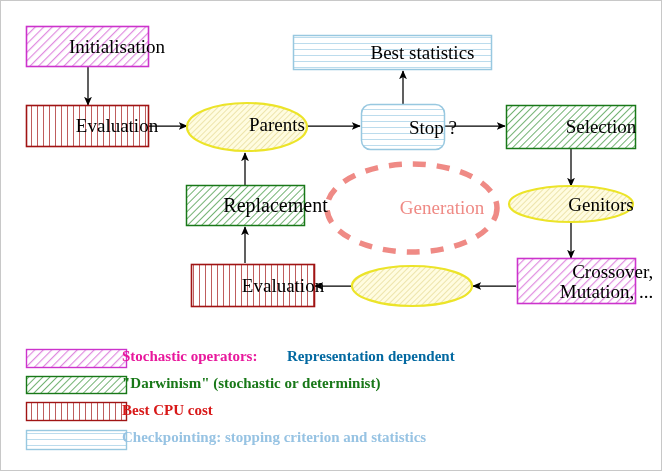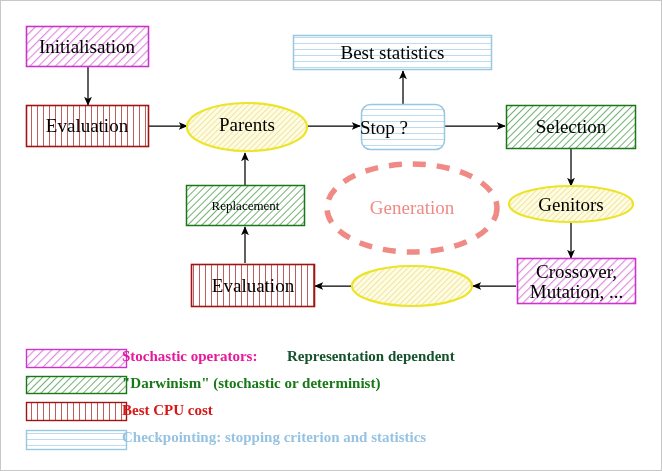--- a/index.html
+++ b/index.html
@@ -22,28 +22,29 @@
     left: 0;
     top: 0;
     width: 662px;
     height: 471px;
   }
   .node-label {
     position: absolute;
     display: flex;
     align-items: center;
     justify-content: center;
-    text-align: center;
+    text-align: right;
     color: #000000;
     pointer-events: none;
     line-height: 1.04;
     white-space: pre-line;
+    padding-left: 30px;
   }
   .lbl-big  { font-size: 19px; }
-  .lbl-mid  { font-size: 13px; }
+  .lbl-mid  { font-size: 20px; }
   .lbl-sml  { font-size: 19px; }
   .lbl-gen  { font-size: 19px; color: #ef8a85; }
 
   .legend-text {
     position: absolute;
     font-family: "Liberation Serif", "DejaVu Serif", serif;
     font-size: 15px;
     font-weight: bold;
     white-space: pre;
   }
@@ -129,40 +130,40 @@
     <rect x="25.5" y="401.5" width="100" height="18" fill="url(#hatch-cpu)" stroke="#a01414" stroke-width="1.4"></rect>
     <rect x="25.5" y="429.5" width="100" height="19" fill="url(#hatch-checkpointing)" stroke="#98c8e0" stroke-width="1.4"></rect>
   </svg>
 
   <div class="node-label lbl-big" style="left:25px;  top:25px;  width:122px; height:41px;">Initialisation</div>
 
   <div class="node-label lbl-big" style="left:25px;  top:104px; width:122px; height:42px;">Evaluation</div>
 
   <div class="node-label lbl-big" style="left:186px; top:104px; width:120px; height:40px;">Parents</div>
 
-  <div class="node-label lbl-big" style="left:341px; top:104px; width:84px;  height:45px;">Stop ?</div>
+  <div class="node-label lbl-big" style="left:360px; top:104px; width:84px;  height:45px;">Stop ?</div>
 
   <div class="node-label lbl-big" style="left:292px; top:34px;  width:199px; height:35px;">Best statistics</div>
 
   <div class="node-label lbl-big" style="left:505px; top:104px; width:130px; height:44px;">Selection</div>
 
   <div class="node-label lbl-big" style="left:508px; top:185px; width:124px; height:37px;">Genitors</div>
 
   <div class="node-label lbl-sml" style="left:516px; top:258px; width:119px; height:45px;">Crossover,
 Mutation, ...</div>
 
 
   <div class="node-label lbl-big" style="left:190px; top:263px; width:124px; height:43px;">Evaluation</div>
 
   <div class="node-label lbl-mid" style="left:185px; top:184px; width:119px; height:41px;">Replacement</div>
 
   <div class="node-label lbl-gen" style="left:326px; top:186px; width:170px; height:42px;">Generation</div>
 
   <span class="legend-text" style="left:121px; top:347px; color:#e8189c;">Stochastic operators:</span>
-  <span class="legend-text" style="left:286px; top:347px; color:#14532d;">Representation dependent</span>
+  <span class="legend-text" style="left:286px; top:347px; color:#0369a1;">Representation dependent</span>
 
   <span class="legend-text" style="left:121px; top:374px; color:#187818;">"Darwinism" (stochastic or determinist)</span>
 
   <span class="legend-text" style="left:121px; top:401px; color:#d81818;">Best CPU cost</span>
 
   <span class="legend-text" style="left:121px; top:428px; color:#97c3e3;">Checkpointing: stopping criterion and statistics</span>
 
 </div>
 
 </body></html>

